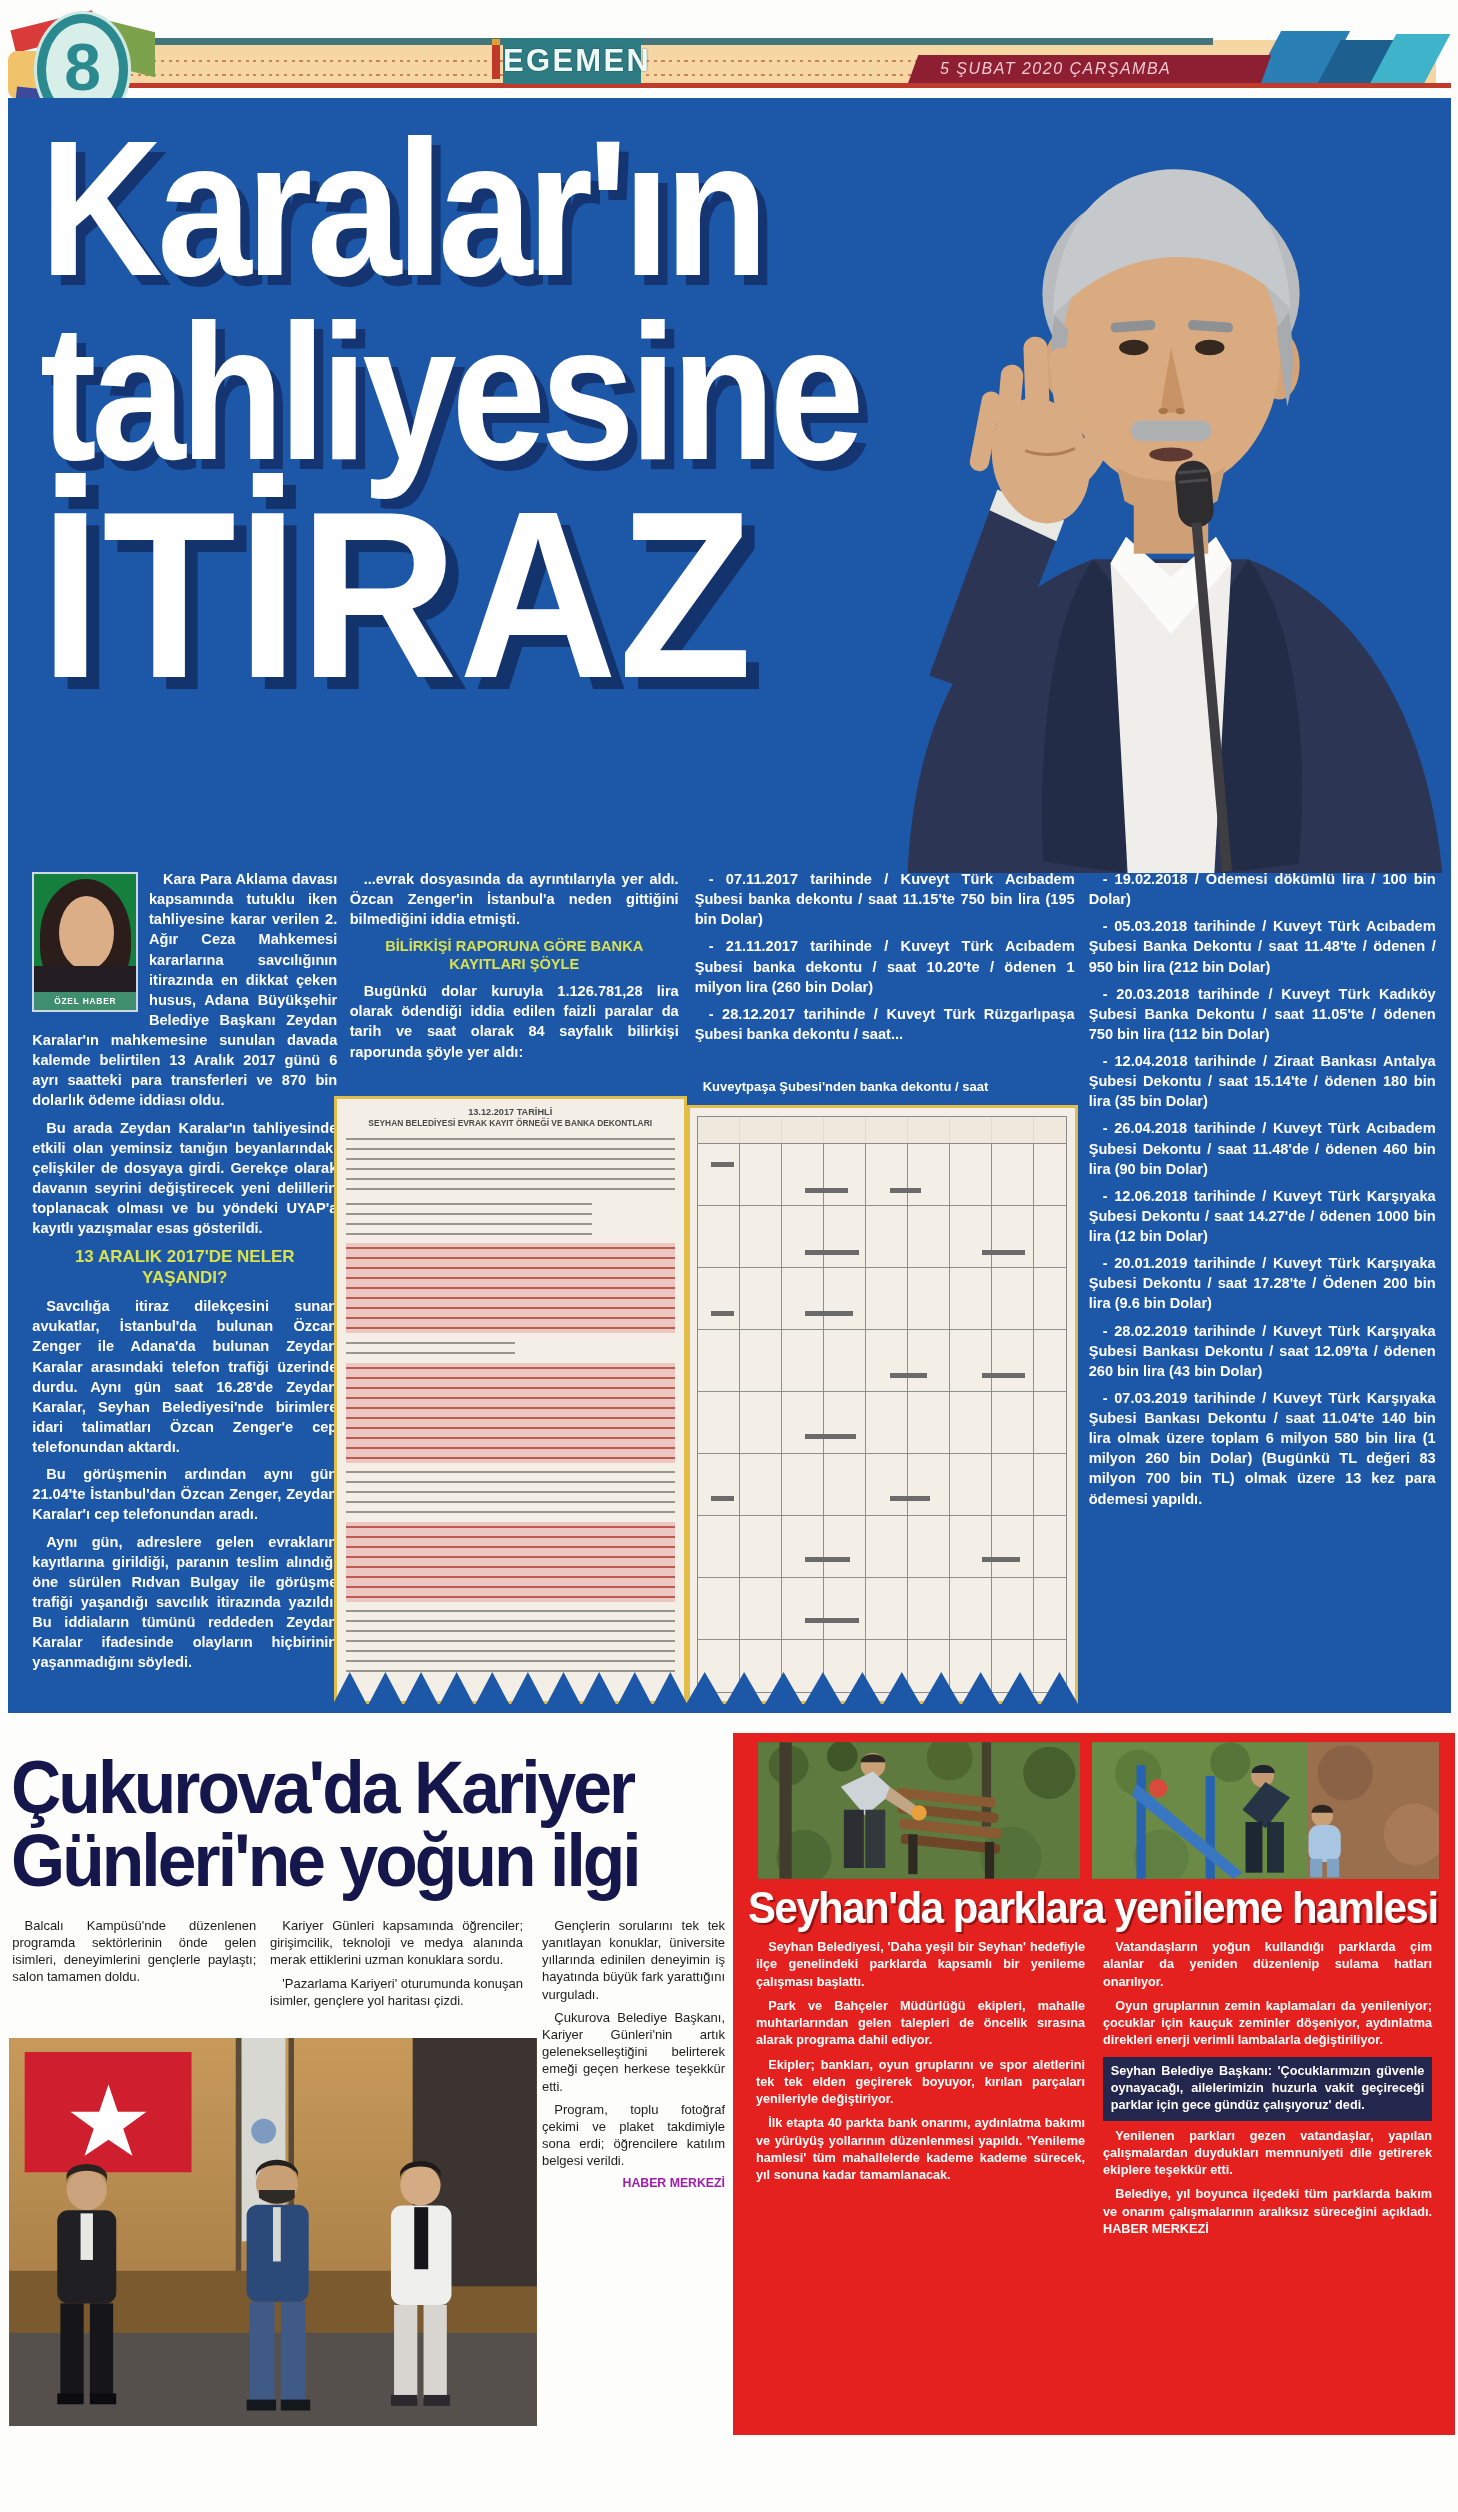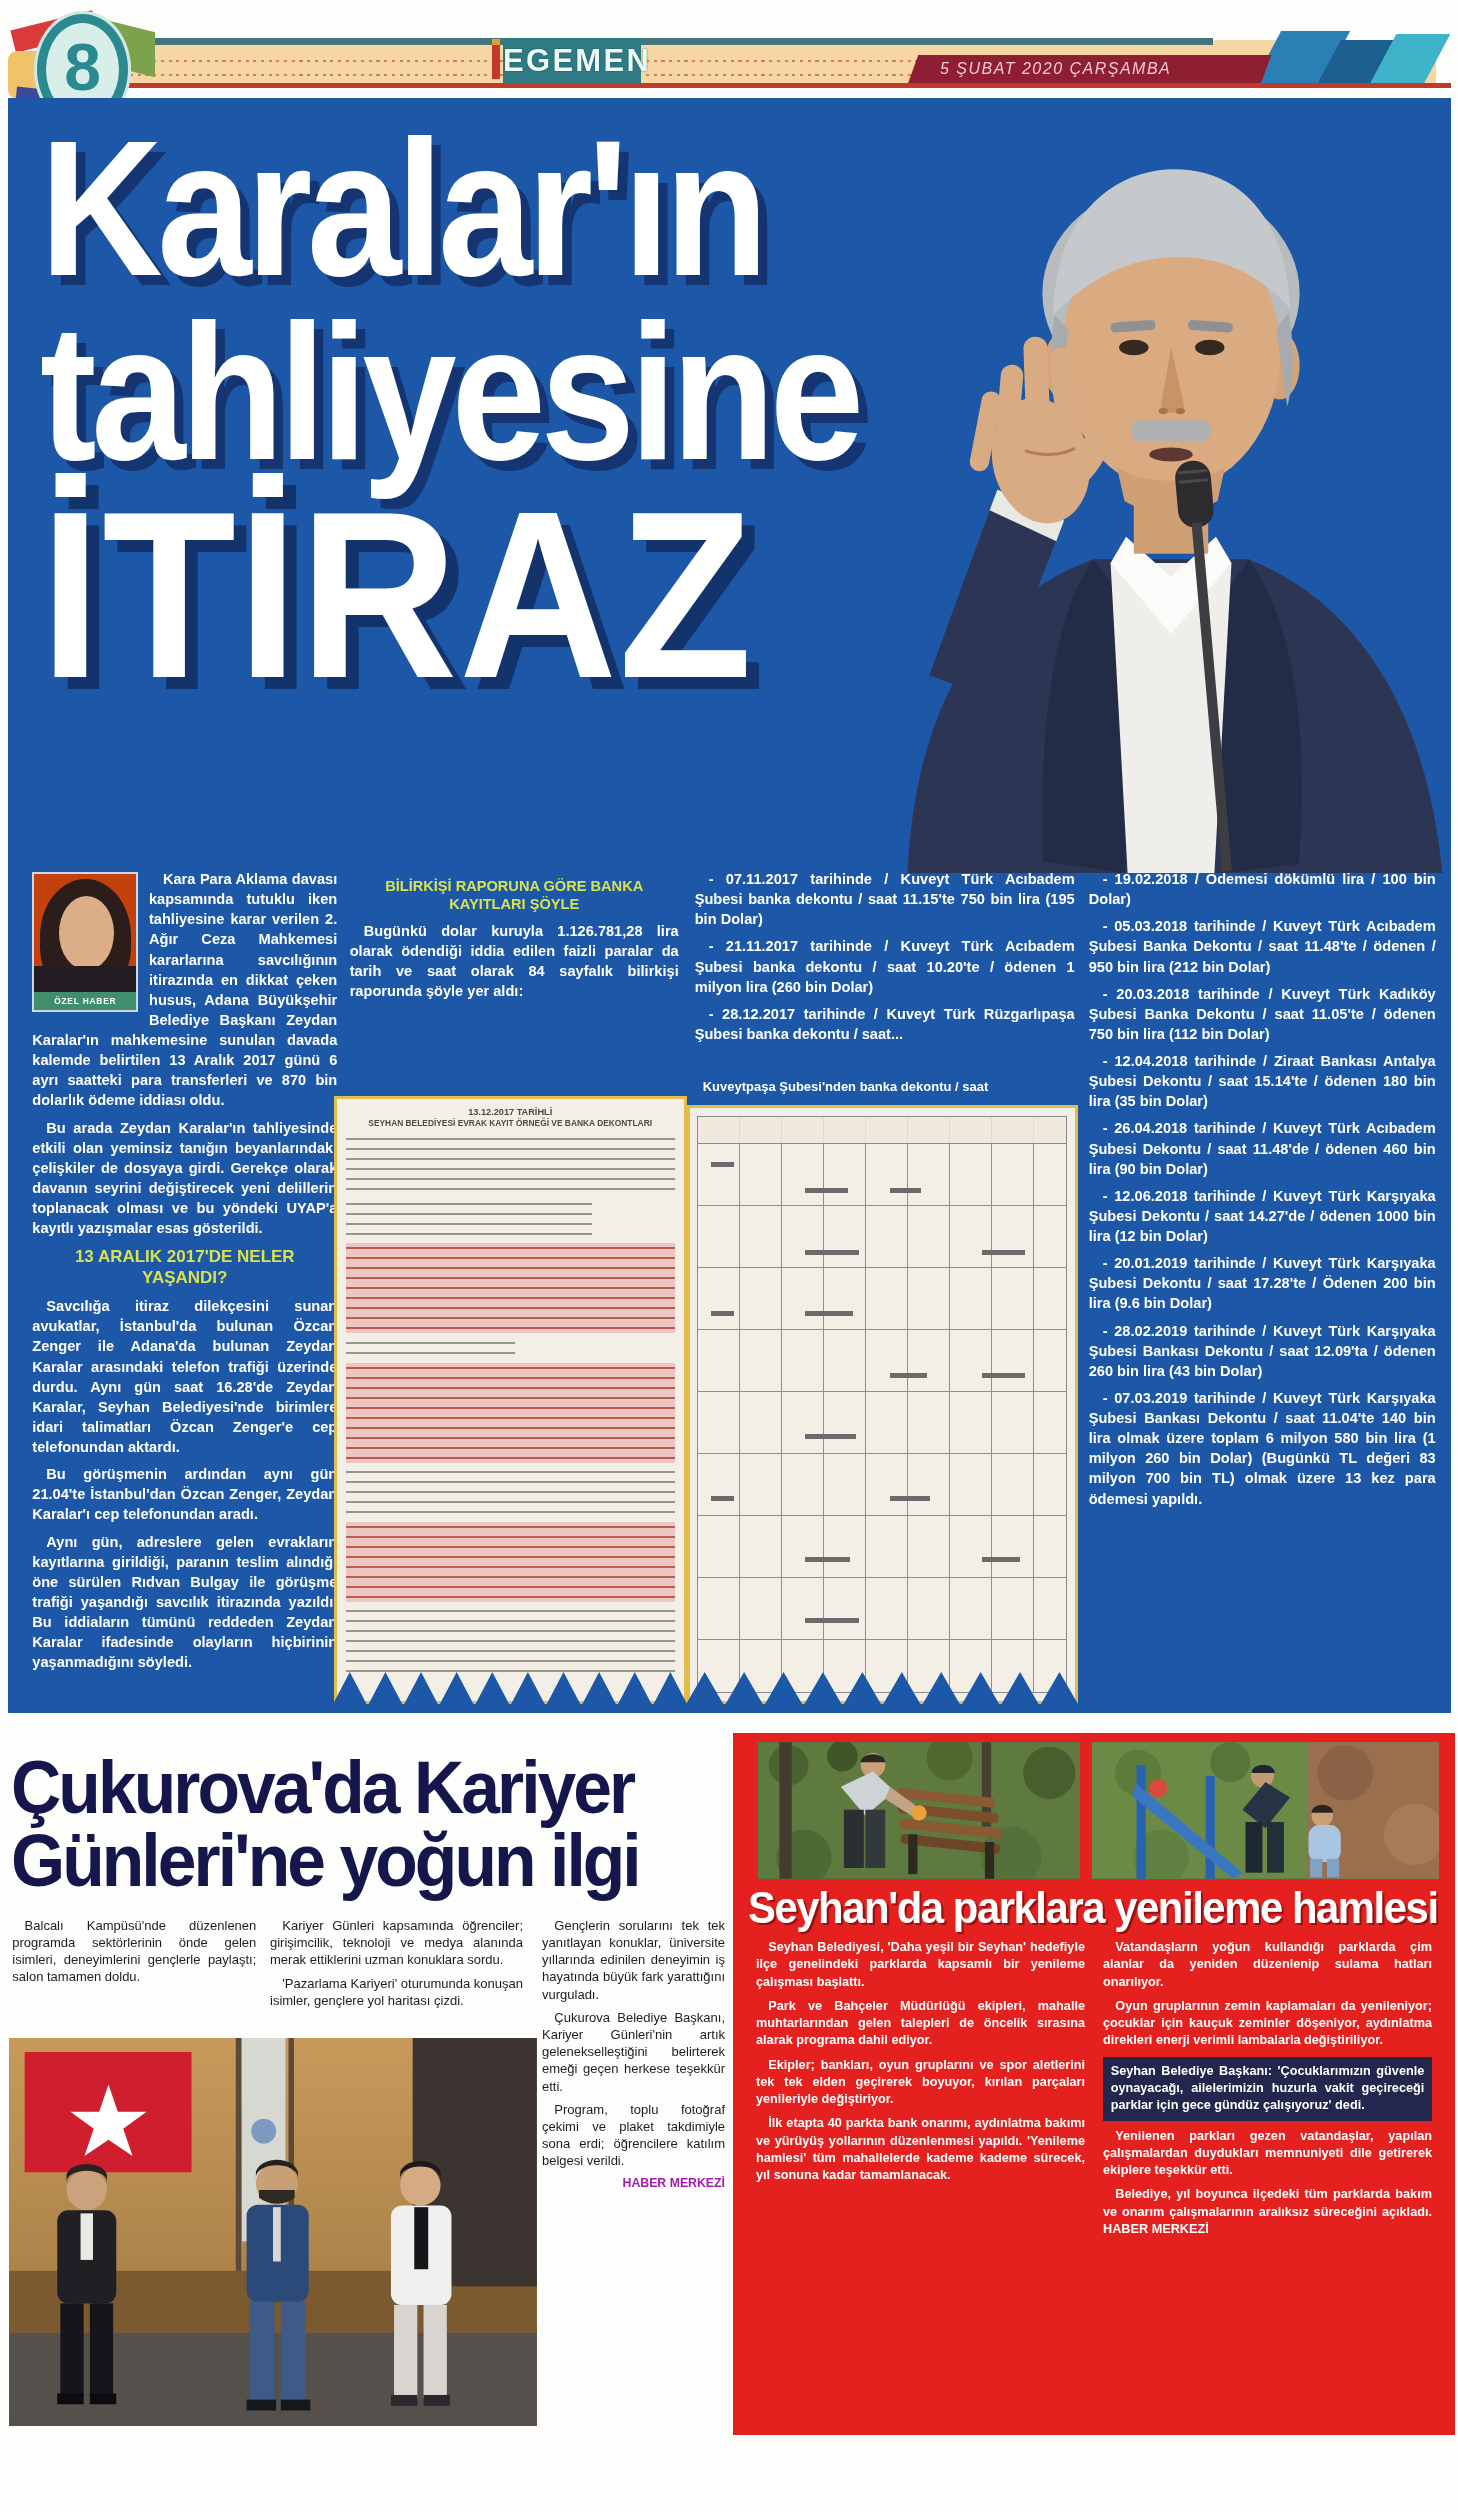--- a/index.html
+++ b/index.html
@@ -40,21 +40,21 @@
   .hl{position:absolute;left:32px;color:#fff;font-weight:800;line-height:.92;letter-spacing:-6.1px;
       transform:scaleX(.88);transform-origin:left top;white-space:nowrap;
       text-shadow:10.7px 10px 0 rgba(14,26,70,.55);}
   .hl.l1{top:21.5px;font-size:193px;}
   .hl.l2{top:206px;font-size:193px;}
   .hl.l3{top:388px;font-size:238px;letter-spacing:1.5px;transform:scaleX(.92);transform-origin:left top;
       text-shadow:14px 12.3px 0 rgba(14,26,70,.6);}
   .lead-col{position:absolute;color:#fff;font-size:14.6px;font-weight:600;line-height:1.38;text-align:justify;}
   .lead-col p{margin:0 0 7px 0;text-indent:14px;}
   .subhead-y{color:#d9e14f;font-weight:800;font-size:17px;text-align:center;line-height:1.25;margin:7.7px 0;}
-  .portrait{float:left;width:106px;height:140px;margin:3.1px 10.7px 4.6px 0;background:#c2410c;border:2.3px solid #cfd6e6;position:relative;overflow:hidden;padding-left:15px;}
+  .portrait{float:left;width:106px;height:140px;margin:3.1px 10.7px 4.6px 0;background:#15803d;border:2.3px solid #cfd6e6;position:relative;overflow:hidden;padding-left:15px;}
   .portrait .hair{position:absolute;left:6.1px;top:4.6px;width:91px;height:115px;border-radius:50% 50% 40% 40%;background:#2a1d1a;}
   .portrait .face{position:absolute;left:24.6px;top:21.5px;width:55px;height:74px;border-radius:50%;background:#dcae88;}
   .portrait .body{position:absolute;left:0;bottom:18.4px;width:100%;height:26px;background:#231c22;}
   .portrait .tag{position:absolute;left:0;bottom:0;width:100%;height:18.4px;background:#3f8f6e;color:#fff;
       font-size:8.4px;font-weight:700;text-align:center;line-height:18.4px;letter-spacing:0.8px;}
   
   .doc{position:absolute;background:#f4efe6;border:3.8px solid #e3bd4a;}
   .doc .ttl{font-weight:700;color:#4a4a4a;text-align:center;font-size:9.2px;margin:7.7px 6.1px 1.5px;}
   .doc .ttl2{font-weight:700;color:#4a4a4a;text-align:center;font-size:8.4px;margin:0 6.1px 6.1px;}
   .tlines{margin:4.6px 9.2px;background:repeating-linear-gradient(to bottom,transparent 0 3.8px,#9a948a 3.8px 6.1px,transparent 6.1px 10px);}
@@ -177,20 +177,23 @@
         </div>
       <div class="subhead-y">13 ARALIK 2017'DE NELER YAŞANDI?</div>
       <div>
           <p>Savcılığa itiraz dilekçesini sunan avukatlar, İstanbul'da bulunan Özcan Zenger ile Adana'da bulunan Zeydan Karalar arasındaki telefon trafiği üzerinde durdu. Aynı gün saat 16.28'de Zeydan Karalar, Seyhan Belediyesi'nde birimlere idari talimatları Özcan Zenger'e cep telefonundan aktardı.</p>
           <p>Bu görüşmenin ardından aynı gün 21.04'te İstanbul'dan Özcan Zenger, Zeydan Karalar'ı cep telefonundan aradı.</p>
           <p>Aynı gün, adreslere gelen evrakların kayıtlarına girildiği, paranın teslim alındığı öne sürülen Rıdvan Bulgay ile görüşme trafiği yaşandığı savcılık itirazında yazıldı. Bu iddiaların tümünü reddeden Zeydan Karalar ifadesinde olayların hiçbirinin yaşanmadığını söyledi.</p>
         </div>
     </div>
 
     <div class="lead-col" style="left:342px;top:771px;width:329px;height:219px">
+      <div>
+          <p>...evrak dosyasında da ayrıntılarıyla yer aldı. Özcan Zenger'in İstanbul'a neden gittiğini bilmediğini iddia etmişti.</p>
+        </div>
       <div class="subhead-y" style="font-size:14.6px">BİLİRKİŞİ RAPORUNA GÖRE BANKA KAYITLARI ŞÖYLE</div>
       <div>
           <p>Bugünkü dolar kuruyla 1.126.781,28 lira olarak ödendiği iddia edilen faizli paralar da tarih ve saat olarak 84 sayfalık bilirkişi raporunda şöyle yer aldı:</p>
         </div>
     </div>
 
     <div class="doc" style="left:326px;top:998px;width:353px;height:608px">
       <div class="ttl">13.12.2017 TARİHLİ</div>
       <div class="ttl2">SEYHAN BELEDİYESİ EVRAK KAYIT ÖRNEĞİ VE BANKA DEKONTLARI</div>
       <div class="tlines" style="height:60px"></div>

